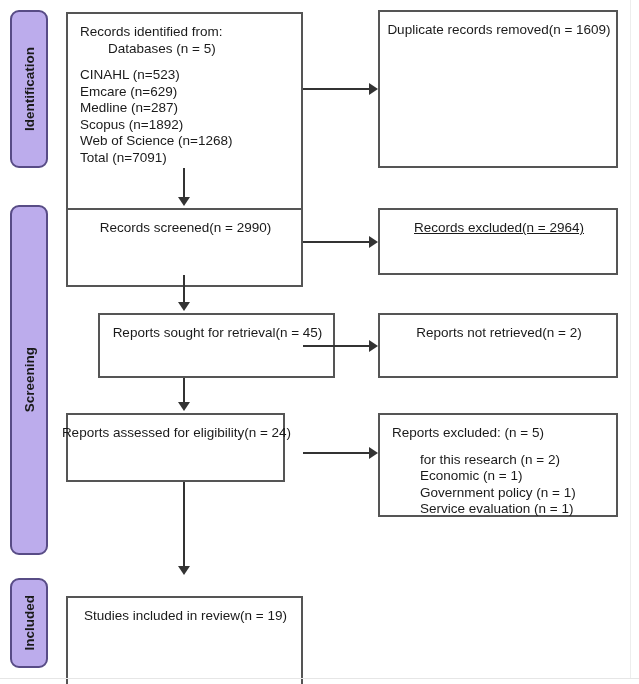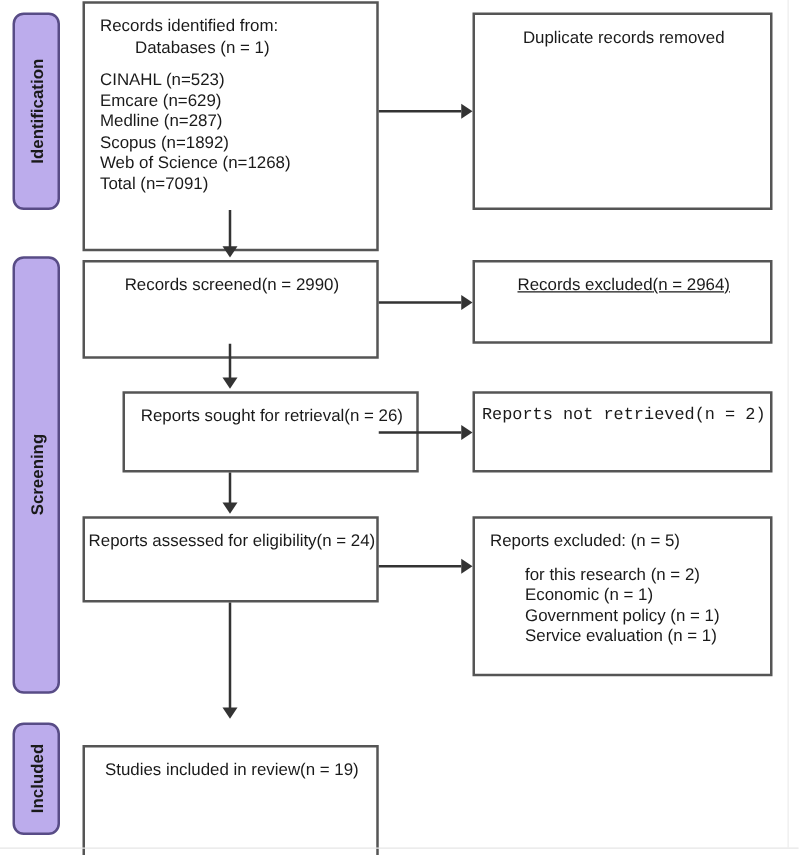--- a/index.html
+++ b/index.html
@@ -46,30 +46,30 @@
     font-size:13.5px;
     line-height:16.5px;
     color:#1a1a1a;
   }
   .node .line{white-space:pre;}
   .node .indent{padding-left:28px;}
   .node .spacer{height:10px;}
   .mid{display:flex;flex-direction:row;justify-content:center;}
 
   
-  #node-identified  {left:66px;  top:1px;  width:237px; height:200px;}
+  #node-identified  {left:66px;  top:12px;  width:237px; height:200px;}
   #node-screened    {left:66px;  top:208px; width:237px; height:79px;}
   #node-sought      {left:66px;  top:313px; width:237px; height:65px;margin-left:32px;}
-  #node-assessed    {left:66px;  top:413px; width:237px; height:69px;}
+  #node-assessed    {left:66px;  top:413px; width:219px; height:69px;}
   #node-included    {left:66px;  top:596px; width:237px; height:90px;}
   
   #node-duplicates  {left:378px; top:10px;  width:240px; height:158px;}
   #node-excluded    {left:378px; top:208px; width:240px; height:67px;text-decoration:underline;}
-  #node-notretrieved{left:378px; top:313px; width:240px; height:65px;font-family:Liberation Mono, monospace;}
-  #node-reasons     {left:378px; top:413px; width:240px; height:128px;}
+  #node-notretrieved{left:378px; top:313px; width:240px; height:65px;}
+  #node-reasons     {left:378px; top:413px; width:240px; height:104px;}
 
   
   .connector{position:absolute;}
   .v-line{width:2px;background:#333333;}
   .h-line{height:2px;background:#333333;}
   .arrow-down{
     width:0;height:0;
     border-left:6px solid transparent;
     border-right:6px solid transparent;
     border-top:9px solid #333333;
@@ -119,47 +119,48 @@
   </div>
   <div class="phase-bar" id="bar-screening">
     <span>Screening</span>
   </div>
   <div class="phase-bar" id="bar-included">
     <span>Included</span>
   </div>
 
   <div class="node" id="node-identified">
     <div class="line">Records identified from:</div>
-    <div class="line indent">Databases (n = 1)</div>
+    <div class="line indent">Databases (n = 5)</div>
     <div class="spacer"></div>
     <div class="line">CINAHL (n=523)</div>
     <div class="line">Emcare (n=629)</div>
     <div class="line">Medline (n=287)</div>
     <div class="line">Scopus (n=1892)</div>
     <div class="line">Web of Science (n=1268)</div>
     <div class="line">Total (n=7091)</div>
   </div>
 
   <div class="node mid" id="node-duplicates">
     <div class="line">Duplicate records removed</div>
+    <div class="line">(n = 1609)</div>
   </div>
 
   <div class="node mid" id="node-screened">
     <div class="line">Records screened</div>
     <div class="line">(n = 2990)</div>
   </div>
 
   <div class="node mid" id="node-excluded">
     <div class="line">Records excluded</div>
     <div class="line">(n = 2964)</div>
   </div>
 
   <div class="node mid" id="node-sought">
     <div class="line">Reports sought for retrieval</div>
-    <div class="line">(n = 26)</div>
+    <div class="line">(n = 45)</div>
   </div>
 
   <div class="node mid" id="node-notretrieved">
     <div class="line">Reports not retrieved</div>
     <div class="line">(n = 2)</div>
   </div>
 
   <div class="node mid" id="node-assessed">
     <div class="line">Reports assessed for eligibility</div>
     <div class="line">(n = 24)</div>

